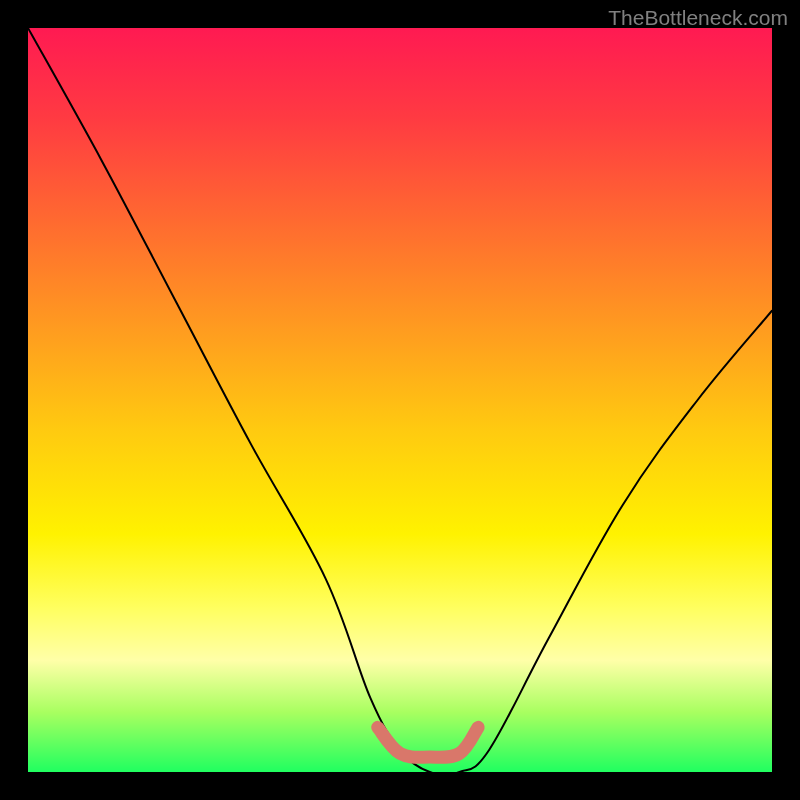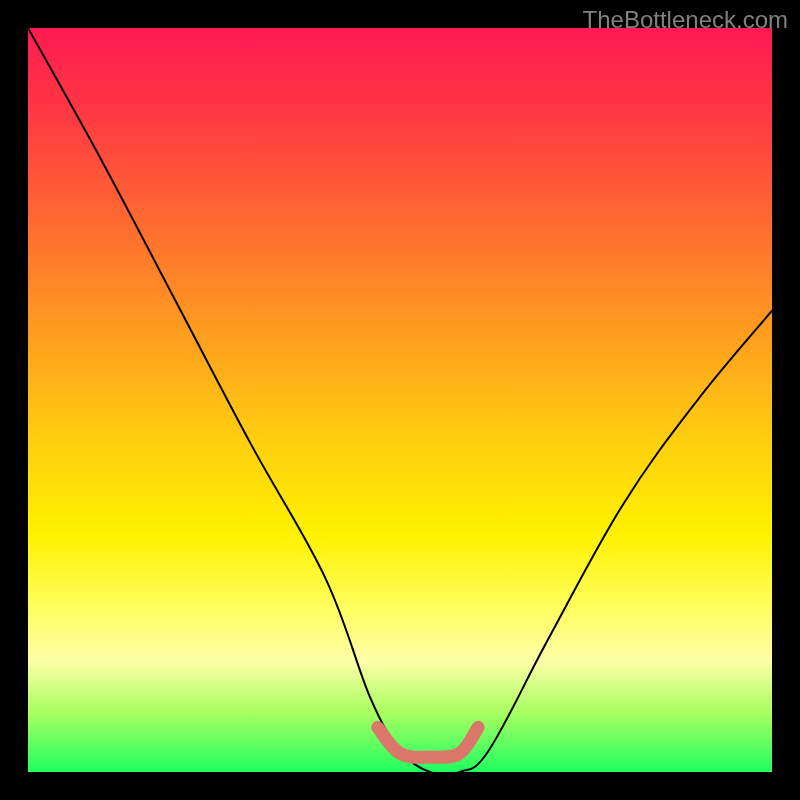--- a/index.html
+++ b/index.html
@@ -27,21 +27,21 @@
       #ffffa8 85%,
       #a8ff60 92%,
       #20ff60 100%);
     overflow: hidden;
   }
   .watermark {
     position: absolute;
     top: 6px;
     right: 12px;
     color: #808080;
-    font-size: 24px;
+    font-size: 21px;
     font-weight: 500;
     z-index: 10;
   }
   svg.curve {
     position: absolute;
     left: 0;
     top: 0;
     width: 744px;
     height: 744px;
   }

